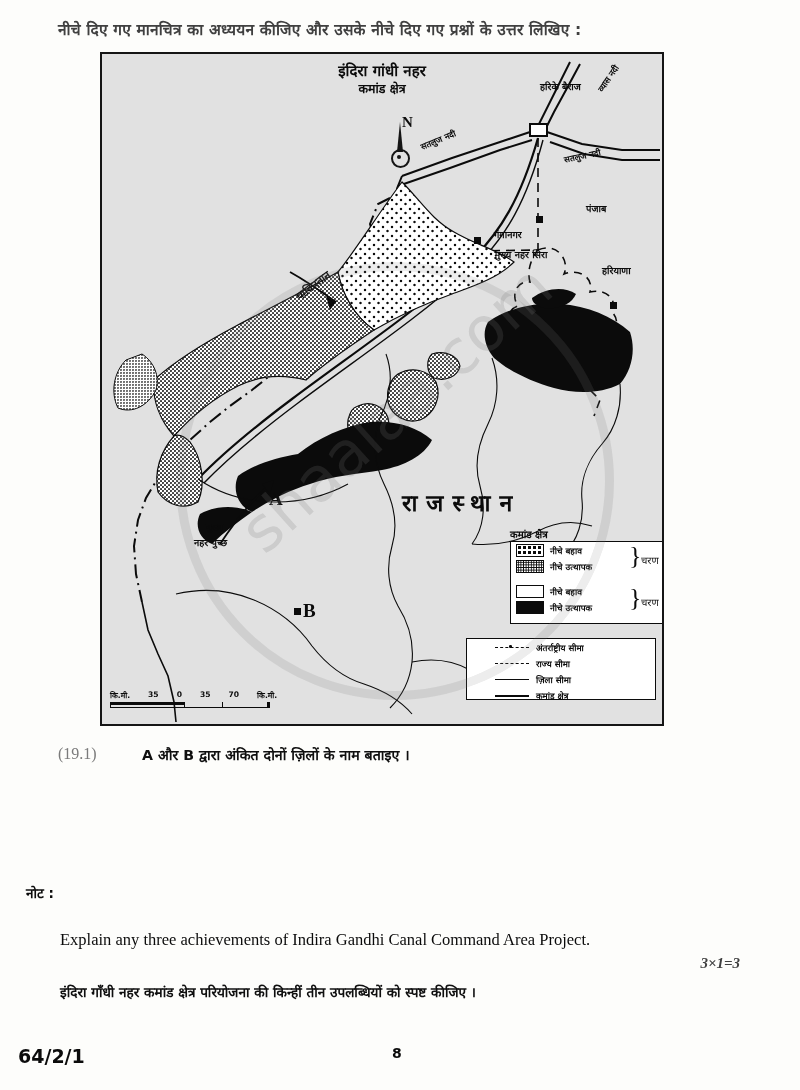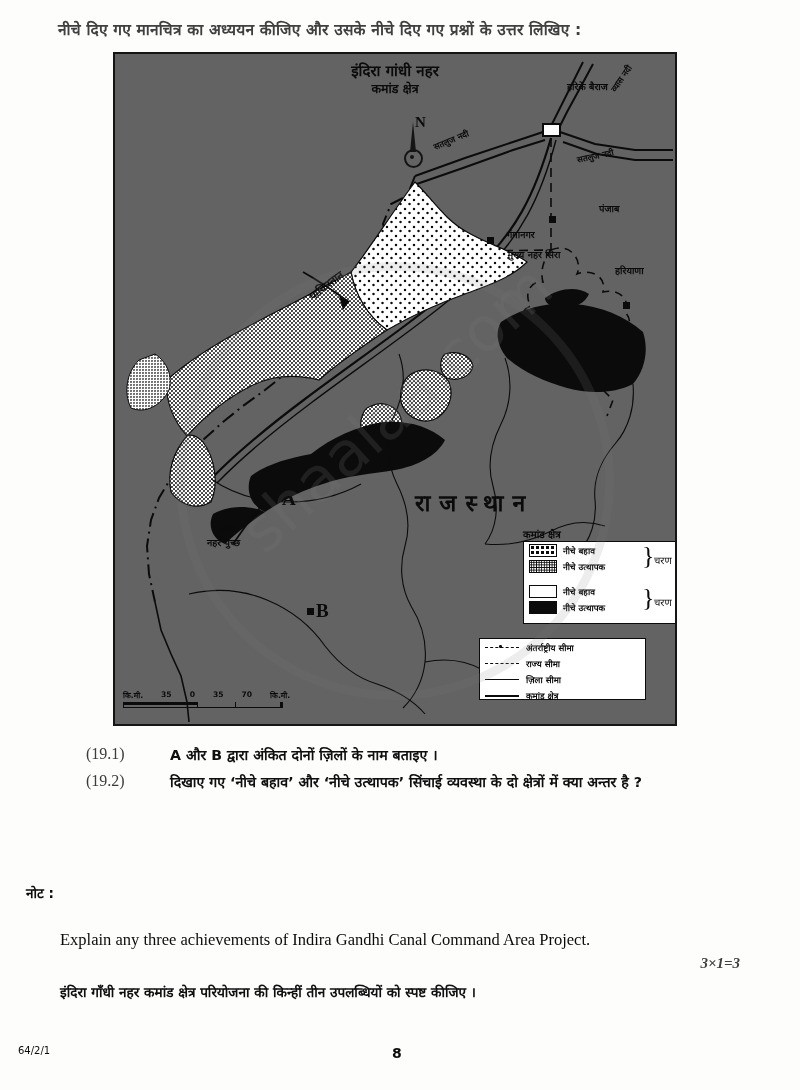--- a/index.html
+++ b/index.html
@@ -14,22 +14,22 @@
   
   .top-instruction{
     position:absolute;left:58px;top:18px;width:700px;
     font-family:"DejaVu Sans", sans-serif;
     font-size:15.5px;font-weight:700;letter-spacing:.2px;
     color:#a21caf;white-space:nowrap;
   }
 
   
   .map-frame{
-    position:absolute;left:113px;top:52px;width:560px;height:670px;
-    border:2.5px solid #1a1a1a;background:#15803d;overflow:hidden;
+    position:absolute;left:100px;top:52px;width:560px;height:670px;
+    border:2.5px solid #1a1a1a;background:#bef264;overflow:hidden;
   }
   .map-inner{position:absolute;inset:0;}
   .map-title{
     position:absolute;left:0;right:0;top:8px;text-align:center;
     font-family:"DejaVu Sans", sans-serif;font-weight:700;
     font-size:15px;color:#111;line-height:1.25;
   }
   .map-subtitle{font-size:12.5px;font-weight:700;}
   .compass{
     position:absolute;left:282px;top:62px;width:34px;height:52px;
@@ -68,21 +68,21 @@
 
   
   .legend-cmd-title{
     position:absolute;left:521px;top:525px;
     font-family:"DejaVu Sans",sans-serif;font-size:10px;font-weight:700;white-space:nowrap;
   }
   .legend-box{
     position:absolute;border:1.6px solid #111;background:#fff;
   }
   #legend-command{left:477px;top:539px;width:165px;height:81px;margin-left:44px;}
-  #legend-boundary{left:477px;top:636px;width:165px;height:60px;}
+  #legend-boundary{left:477px;top:636px;width:165px;height:60px;padding-left:23px;}
   .lg-row{display:flex;align-items:center;height:15px;margin:1px 0 0 5px;}
   .swatch{width:26px;height:11px;border:1.3px solid #111;margin-right:6px;flex:none;background:#fff;}
   .sw-dots{
     background-color:#fff;
     background-image:radial-gradient(#111 42%, transparent 45%);
     background-size:5px 5px;
   }
   .sw-hatch{
     background-color:#fff;
     background-image:radial-gradient(#111 58%, transparent 60%);
@@ -114,21 +114,21 @@
   .scale-bar:before{content:"";position:absolute;left:0;top:0;width:46%;height:3px;background:#111;}
   .scale-bar i{position:absolute;top:0;width:1.2px;height:5px;background:#111;}
 
   
   svg.art{position:absolute;inset:0;width:100%;height:100%;}
 
   
   .q-row{position:absolute;display:flex;}
   .q-num{
     width:84px;flex:none;font-family:"Liberation Serif",serif;
-    font-size:16px;color:#0c4a6e;margin-left:28px;
+    font-size:16px;color:#3b82f6;
   }
   .q-text{
     font-family:"DejaVu Sans",sans-serif;font-size:14.2px;font-weight:700;
     color:#141414;line-height:1.45;
   }
   #q191{left:58px;top:745px;width:700px;}
   #q192{left:58px;top:772px;width:700px;}
 
   .note-row{position:absolute;display:flex;}
   .note-label{
@@ -160,21 +160,21 @@
   }
   #final-hi{
     position:absolute;left:60px;top:982px;width:700px;
     font-family:"DejaVu Sans",sans-serif;font-size:13.6px;font-weight:700;
     line-height:1.5;color:#141414;
   }
 
   
   #paper-code{
     position:absolute;left:18px;top:1045px;
-    font-family:"DejaVu Sans",sans-serif;font-size:10px;font-weight:400;color:#111;
+    font-family:"DejaVu Sans",sans-serif;font-size:19px;font-weight:700;color:#111;
   }
   #page-number{
     position:absolute;left:392px;top:1045px;
     font-family:"DejaVu Sans",sans-serif;font-size:14px;font-weight:700;color:#111;
   }
   #promo{
     position:absolute;left:14px;top:1050px;width:500px;
     font-family:"DejaVu Sans",sans-serif;font-size:17px;color:#2b2b2b;
     white-space:nowrap;
   }
@@ -301,21 +301,21 @@
         <div>इंदिरा गांधी नहर</div>
         <div class="map-subtitle">कमांड क्षेत्र</div>
       </div>
 
       <div class="compass">
         <span class="n">N</span>
         <span class="needle"></span>
         <span class="ring"></span>
       </div>
 
-      <div class="mlabel" style="left:438px;top:28px;margin-left:14px;">हरिके बैराज</div>
+      <div class="mlabel" style="left:438px;top:28px;">हरिके बैराज</div>
       <div class="mlabel sm" style="left:318px;top:82px;transform:rotate(-23deg);">सतलुज नदी</div>
       <div class="mlabel sm" style="left:462px;top:98px;transform:rotate(-12deg);">सतलुज नदी</div>
       <div class="mlabel sm" style="left:492px;top:20px;transform:rotate(-56deg);">व्यास नदी</div>
       <div class="mlabel" style="left:484px;top:150px;">पंजाब</div>
       <div class="mlabel" style="left:500px;top:212px;">हरियाणा</div>
       <div class="mlabel" style="left:192px;top:226px;transform:rotate(-37deg);font-size:11px;">पाकिस्तान</div>
       <div class="mlabel" style="left:392px;top:176px;">गंगानगर</div>
       <div class="city-sq" style="left:434px;top:162px;"></div>
       <div class="mlabel" style="left:384px;top:196px;width:70px;white-space:normal;text-align:center;">मुख्य नहर सिरा</div>
 
@@ -394,24 +394,20 @@
         </div>
       </div>
 
     </div>
   </div>
 
   <div class="q-row" id="q191">
     <span class="q-num">(19.1)</span>
     <span class="q-text">A और B द्वारा अंकित दोनों ज़िलों के नाम बताइए ।</span>
   </div>
-  <div class="q-row" id="q192">
-    <span class="q-num">(19.2)</span>
-    <span class="q-text">दिखाए गए ‘नीचे बहाव’ और ‘नीचे उत्थापक’ सिंचाई व्यवस्था के दो क्षेत्रों में क्या अन्तर है ?</span>
-  </div>
 
   <div class="note-row" id="note-hi">
     <span class="note-label hi">नोट :</span>
   </div>
 
   <div id="final-en">Explain any three achievements of Indira Gandhi Canal Command Area Project.</div>
   <div id="final-marks">3×1=3</div>
   <div id="final-hi">इंदिरा गाँधी नहर कमांड क्षेत्र परियोजना की किन्हीं तीन उपलब्धियों को स्पष्ट कीजिए ।</div>
 
   <div id="paper-code">64/2/1</div>

